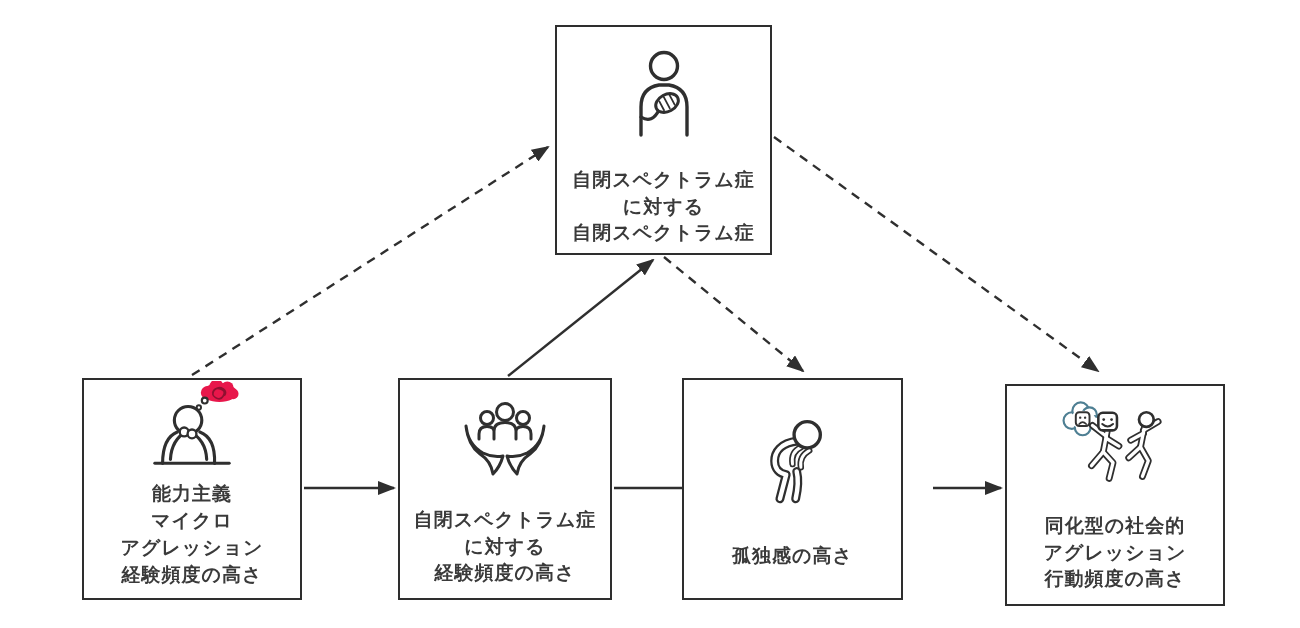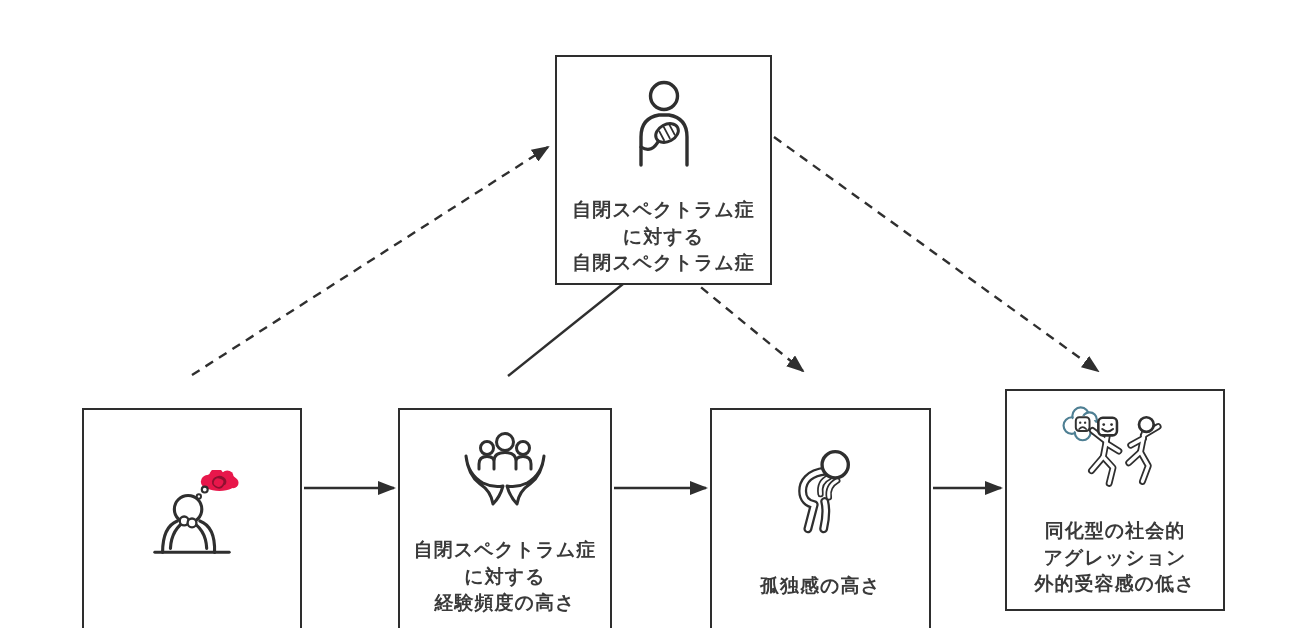--- a/index.html
+++ b/index.html
@@ -7,36 +7,36 @@
     width:1300px;height:628px;background:#ffffff;
     font-family:"DejaVu Sans","Liberation Sans",sans-serif;
     overflow:hidden;
   }
   .stage{position:relative;width:1300px;height:628px;background:var(--background,#fff);}
   .edges{position:absolute;left:0;top:0;z-index:1;}
   .node{
     position:absolute;z-index:2;background:#fff;
     border:2.5px solid var(--box_border,#2e2e2e);
     box-sizing:border-box;
-    display:flex;flex-direction:column;align-items:center;margin-top:30px;
+    display:flex;flex-direction:column;align-items:center;
   }
   .node .iconwrap{flex:1;display:flex;align-items:center;justify-content:center;width:100%;min-height:0;}
   .node .label{
     text-align:center;font-weight:bold;font-size:19px;line-height:1.38;
     color:var(--text,#3a3a3a);letter-spacing:1px;margin-bottom:13px;white-space:nowrap;
   }
   .node .label span{display:block;}
   #node-internal{left:555px;top:25px;width:217px;height:230px;}
   #node-internal .label{margin-bottom:8px;}
   #node-micro{left:82px;top:378px;width:220px;height:222px;}
   #node-micro .label{line-height:1.42;margin-bottom:10px;}
   #node-external{left:398px;top:378px;width:214px;height:222px;}
-  #node-lonely{left:710px;top:378px;width:221px;height:222px;}
+  #node-lonely{left:682px;top:378px;width:221px;height:222px;}
   #node-lonely .label{margin-bottom:30px;}
-  #node-camo{left:1005px;top:359px;width:220px;height:222px;}
+  #node-camo{left:1005px;top:384px;width:220px;height:222px;}
 </style>
 </head>
 <body>
 
 <div class="stage">
 
   <svg class="edges" width="1300" height="628" viewBox="0 0 1300 628">
     <defs>
       <marker id="arw" markerUnits="userSpaceOnUse" markerWidth="18" markerHeight="14" refX="16" refY="7" orient="auto">
         <path d="M0,0 L18,7 L0,14 Z" fill="#2f2f2f"></path>
@@ -93,20 +93,26 @@
           <path d="M20,84 Q20,58 35,52" stroke-width="3.2"></path>
           <path d="M73,84 Q74,58 58,52" stroke-width="3.2"></path>
           <path d="M28,80 Q29,60 45,51" stroke-width="3.2"></path>
           <path d="M65,80 Q64,60 48,52" stroke-width="3.2"></path>
           <circle cx="42" cy="52" r="4.5" fill="#fff" stroke-width="2.4"></circle>
           <circle cx="50" cy="54" r="4.5" fill="#fff" stroke-width="2.4"></circle>
           <line x1="12" y1="84" x2="88" y2="84" stroke-width="3"></line>
         </g>
       </svg>
     </div>
+    <div class="label">
+      <span>能力主義</span>
+      <span>マイクロ</span>
+      <span>アグレッション</span>
+      <span>経験頻度の高さ</span>
+    </div>
   </div>
 
   <div class="node" id="node-external">
     <div class="iconwrap">
       <svg width="108" height="100" viewBox="0 0 100 100">
         <g stroke="#2f2f2f" fill="none" stroke-linecap="round" stroke-linejoin="round" stroke-width="3">
 
           <circle cx="32" cy="25" r="6.5"></circle>
           <path d="M24,46 L24,41 Q24,33.5 32,33.5 Q40,33.5 40,41"></path>
           <circle cx="68" cy="25" r="6.5"></circle>
@@ -208,17 +214,17 @@
             <circle cx="48.5" cy="20" r="1.4" fill="#2f2f2f"></circle>
             <circle cx="56.5" cy="20" r="1.4" fill="#2f2f2f"></circle>
             <path d="M47,24.5 Q52.5,29.5 58,24.5" stroke="#2f2f2f" stroke-width="2"></path>
           </g>
         </g>
       </svg>
     </div>
     <div class="label">
       <span>同化型の社会的</span>
       <span>アグレッション</span>
-      <span>外的受容感の低さ</span>
+      <span>行動頻度の高さ</span>
     </div>
   </div>
 
 </div>
 
 </body></html>

